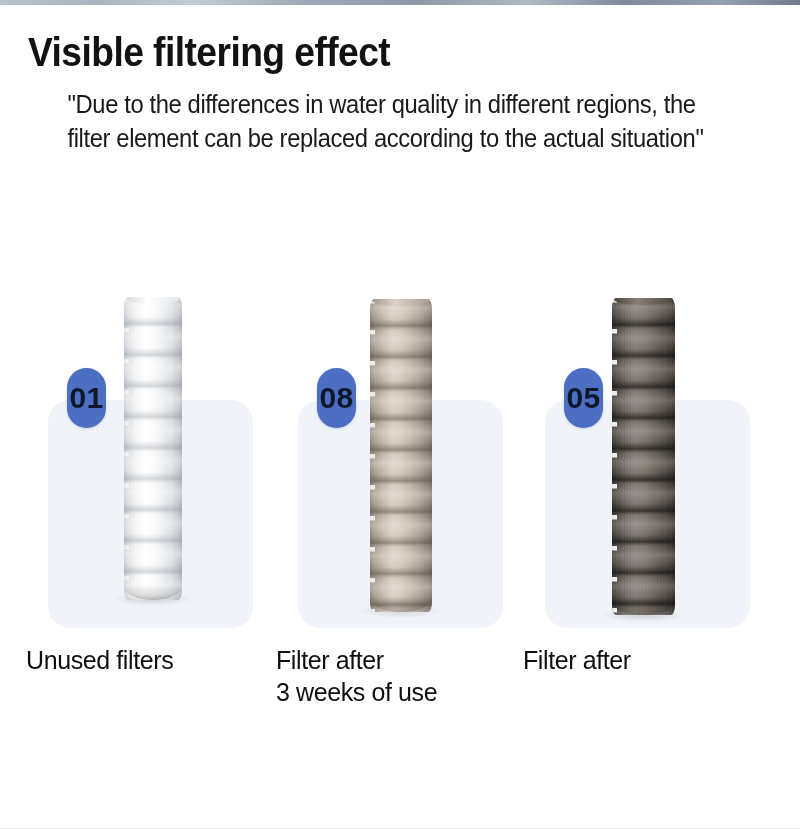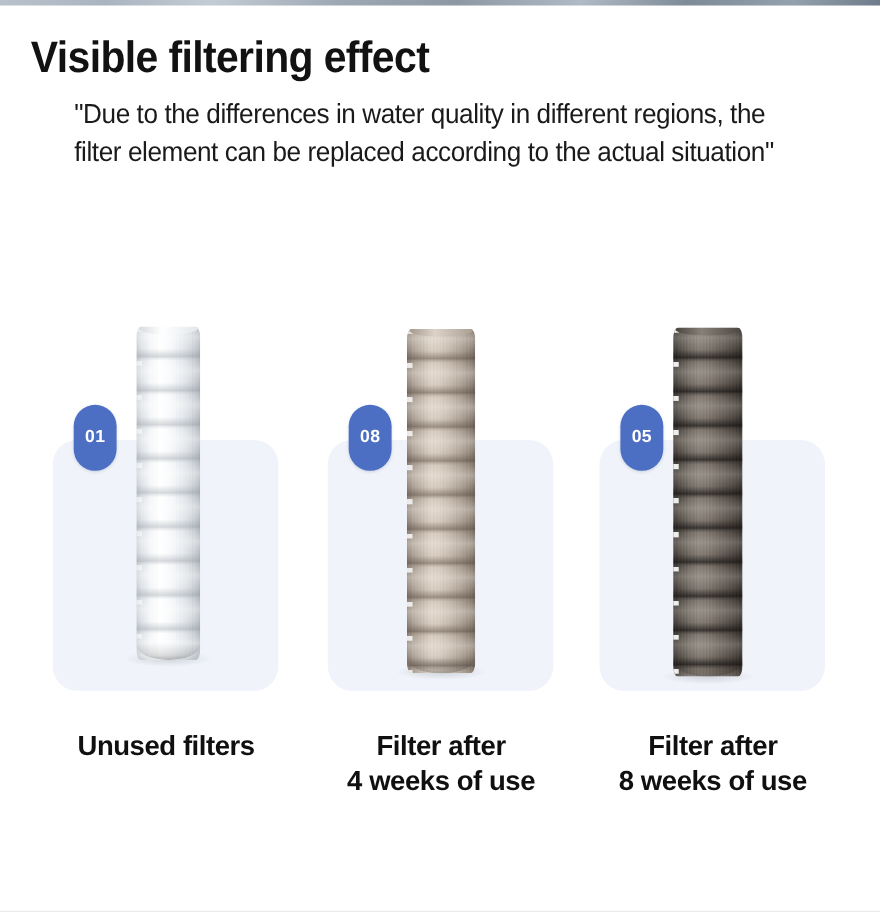--- a/index.html
+++ b/index.html
@@ -92,22 +92,22 @@
     height: 60px;
     background: #4c6fc4;
     border-radius: 20px;
     display: flex;
     align-items: center;
     justify-content: center;
     z-index: 4;
     box-shadow: 0 1px 3px rgba(40,60,110,0.18);
   }
   .badge-text {
-    color: #ffffff;
-    font-size: 16px;
+    color: #0f172a;
+    font-size: 30px;
     font-weight: 600;
     letter-spacing: 0.3px;
     line-height: 1;
   }
 
   
   .filter {
     position: absolute;
     z-index: 3;
     border-radius: 4px / 10px;
@@ -244,26 +244,25 @@
     background: radial-gradient(ellipse at center,
       rgba(90,100,115,0.22) 0%, rgba(90,100,115,0.0) 72%);
   }
   .shadow-1 { left: 88px; top: 312px; width: 78px; }
   .shadow-2 { left: 84px; top: 324px; width: 82px; }
   .shadow-3 { left: 79px; top: 328px; width: 83px; }
 
   
   .caption {
     position: absolute;
-    top: 383px;
+    top: 365px;
     left: 0;
     width: 250px;
-    text-align: center;
     font-size: 25px;
-    font-weight: 700;
+    font-weight: 400;
     color: #101010;
     line-height: 1.26;
     letter-spacing: -0.4px;
   }
   .caption .line2 { display: block; }
 
   
   .bottom-rule {
     position: absolute;
     left: 0; bottom: 0;
@@ -321,21 +320,21 @@
       <div class="cap"></div>
       <div class="foot"></div>
     </div>
 
     <div class="badge">
       <span class="badge-text">08</span>
     </div>
 
     <div class="caption">
       <span>Filter after</span>
-      <span class="line2">4 weeks of use</span>
+      <span class="line2">3 weeks of use</span>
     </div>
   </div>
 
   <div class="col col-3">
     <div class="card"></div>
 
     <div class="shadow shadow-3"></div>
 
     <div class="filter filter-3">
       <div class="body"></div>
@@ -345,19 +344,18 @@
       <div class="cap"></div>
       <div class="foot"></div>
     </div>
 
     <div class="badge">
       <span class="badge-text">05</span>
     </div>
 
     <div class="caption">
       <span>Filter after</span>
-      <span class="line2">8 weeks of use</span>
     </div>
   </div>
 
 </div>
 
 <div class="bottom-rule"></div>
 
 </body></html>

